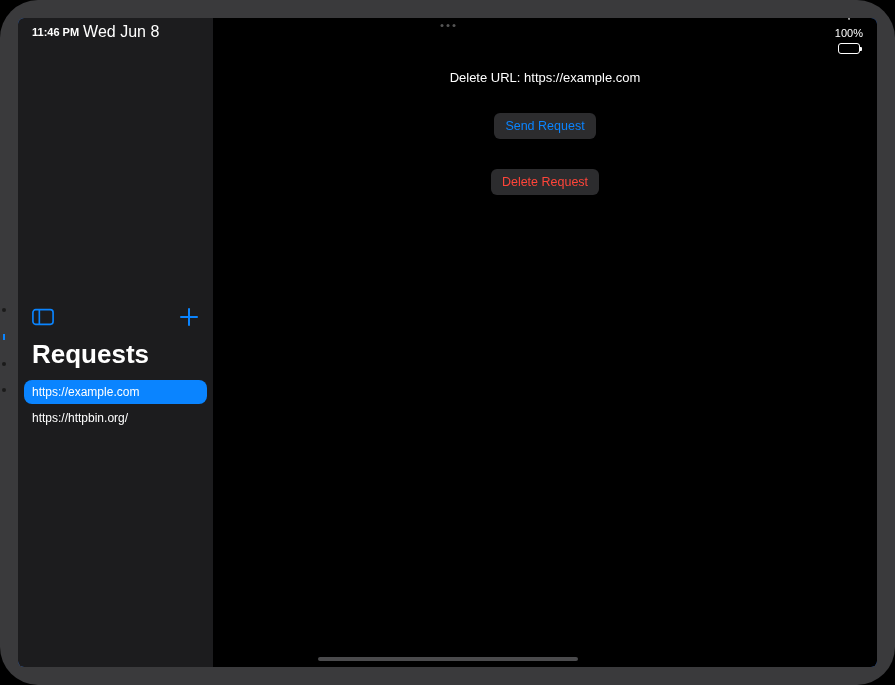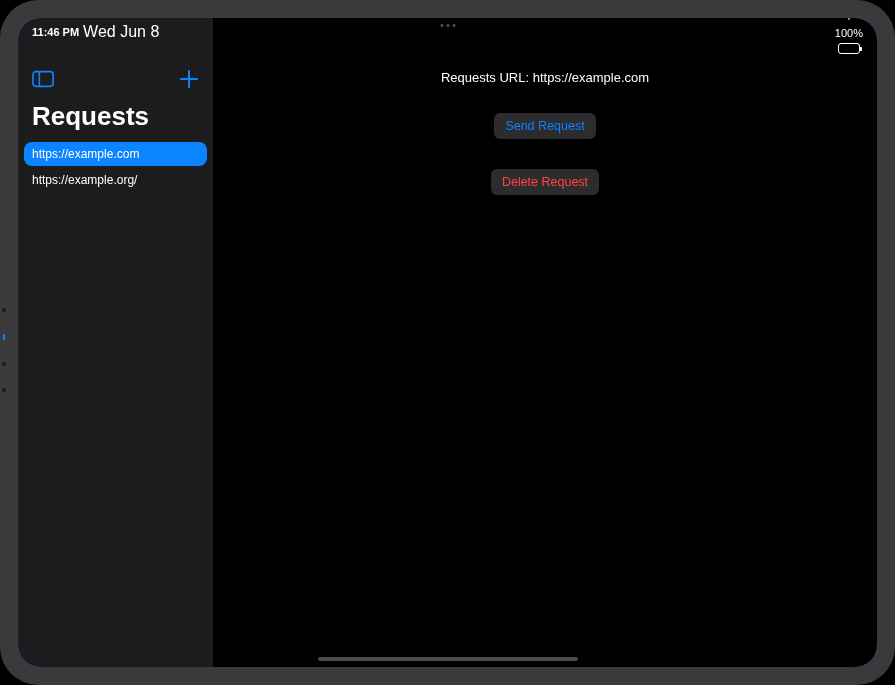--- a/index.html
+++ b/index.html
@@ -25,21 +25,21 @@
       background: #3a3a3c;
       border-radius: 38px;
       padding: 18px;
       position: relative;
     }
     
     .screen {
       width: 100%;
       height: 100%;
       background: #3b82f6;
-      border-radius: 22px;
+      border-radius: 6px;
       overflow: hidden;
       display: flex;
       flex-direction: column;
       position: relative;
     }
     
     .status-bar {
       height: 20px;
       display: flex;
       justify-content: space-between;
@@ -135,20 +135,21 @@
       flex: 1;
       height: 100%;
     }
     
     .sidebar {
       width: 195px;
       background: #1c1c1e;
       display: flex;
       flex-direction: column;
       padding-top: 43px;
+      justify-content: center;
     }
     
     .sidebar-toolbar {
       display: flex;
       justify-content: space-between;
       align-items: center;
       padding: 8px 14px 6px 14px;
     }
     
     .sidebar-toggle-icon {
@@ -310,27 +311,27 @@
           <span class="add-icon">
             <svg width="20" height="20" viewBox="0 0 20 20">
               <line x1="10" y1="2" x2="10" y2="18" stroke="#0a84ff" stroke-width="2" stroke-linecap="round"></line>
               <line x1="2" y1="10" x2="18" y2="10" stroke="#0a84ff" stroke-width="2" stroke-linecap="round"></line>
             </svg>
           </span>
         </div>
         <h1 class="sidebar-title">Requests</h1>
         <div class="sidebar-list">
           <div class="sidebar-item selected">https://example.com</div>
-          <div class="sidebar-item">https://example.org/</div>
+          <div class="sidebar-item">https://httpbin.org/</div>
         </div>
       </aside>
 
       <main class="main">
         <div class="request-url">
-          <span>Requests URL: </span><span>https://example.com</span>
+          <span>Delete URL: </span><span>https://example.com</span>
         </div>
         <button class="action-button send-button">Send Request</button>
         <button class="action-button delete-button">Delete Request</button>
       </main>
     </div>
 
     <div class="home-indicator"></div>
   </div>
 </div>
 

